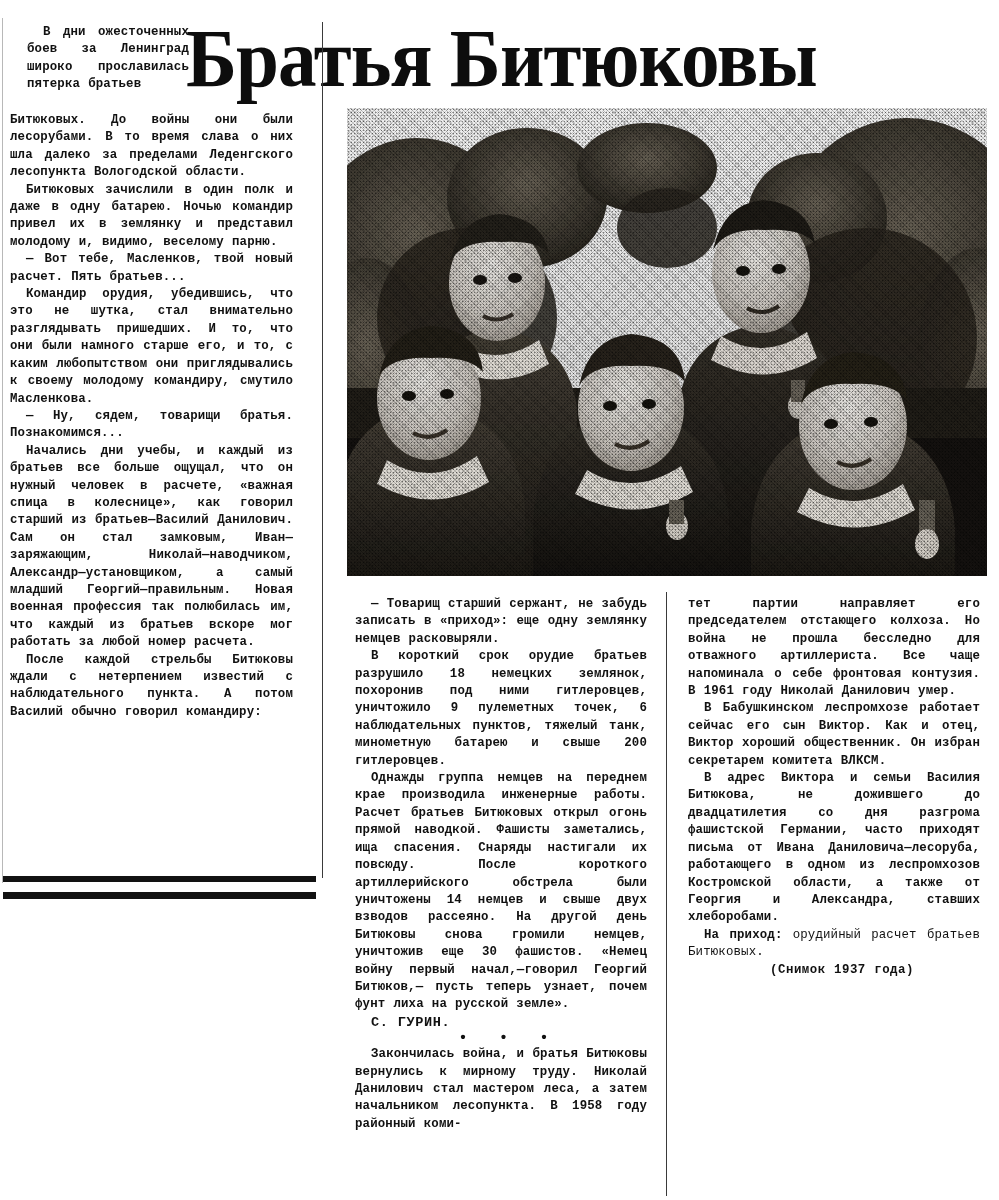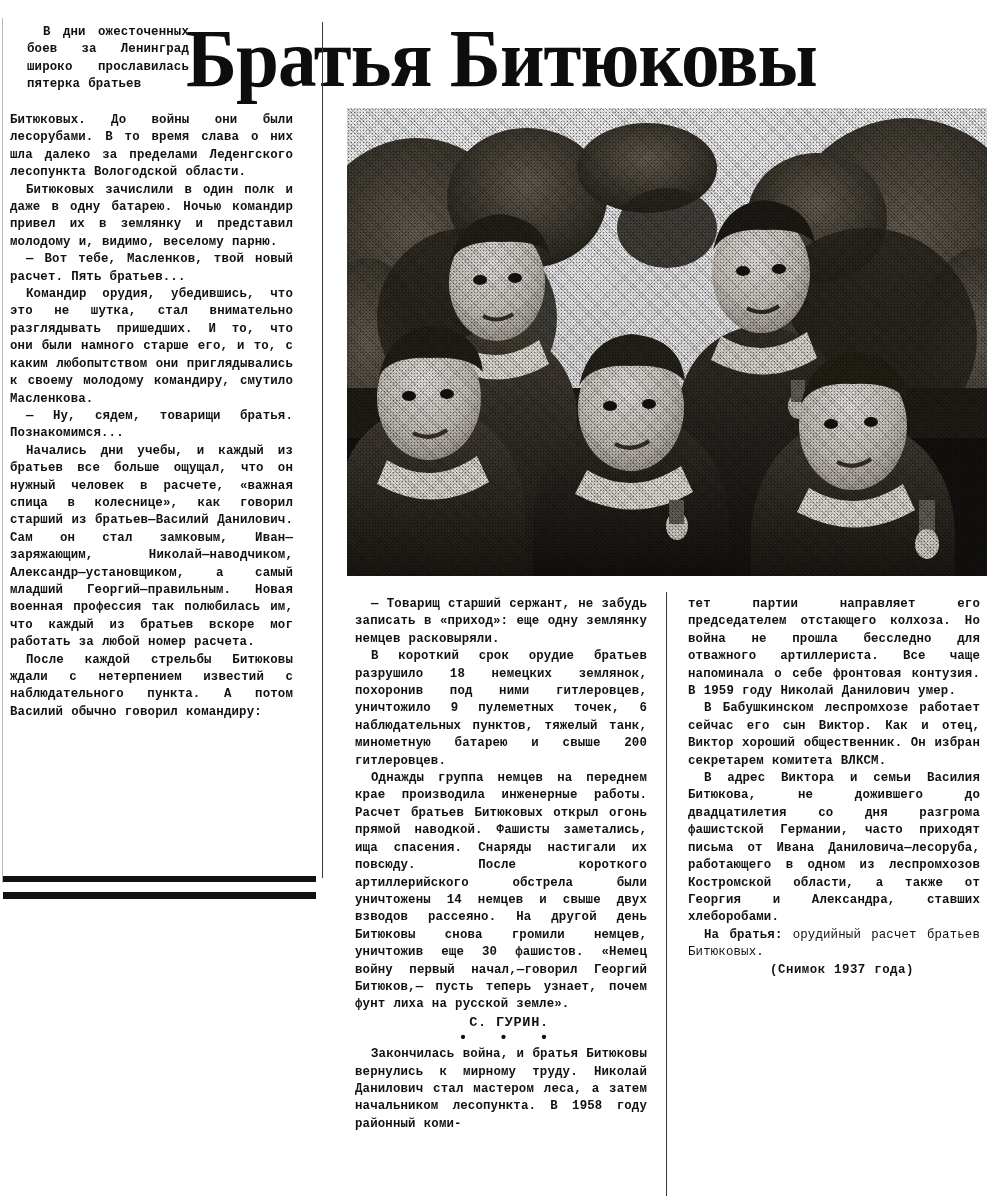--- a/index.html
+++ b/index.html
@@ -94,21 +94,21 @@
     left:10px;top:104px;width:283px;
   }
   #col-mid{
     left:355px;top:588px;width:292px;
   }
   #col-right{
     left:688px;top:588px;width:292px;
   }
 
   .sign{
-    text-align:center;
+    text-align:left;
     font-weight:700;
     font-size:13.6px;
     letter-spacing:.6px;
     margin-top:15px;
     text-indent:0;
   }
   .dots{
     text-align:center;
     margin-top:13px;
     margin-bottom:8px;
@@ -271,20 +271,20 @@
   <div class="col" id="col-mid">
     <p>— Товарищ старший сержант, не забудь записать в «приход»: еще одну землянку немцев расковыряли.</p>
     <p>В короткий срок орудие братьев разрушило 18 немецких землянок, похоронив под ними гитлеровцев, уничтожило 9 пулеметных точек, 6 наблюдательных пунктов, тяжелый танк, минометную батарею и свыше 200 гитлеровцев.</p>
     <p>Однажды группа немцев на переднем крае производила инженерные работы. Расчет братьев Битюковых открыл огонь прямой наводкой. Фашисты заметались, ища спасения. Снаряды настигали их повсюду. После короткого артиллерийского обстрела были уничтожены 14 немцев и свыше двух взводов рассеяно. На другой день Битюковы снова громили немцев, уничтожив еще 30 фашистов. «Немец войну первый начал,—говорил Георгий Битюков,— пусть теперь узнает, почем фунт лиха на русской земле».</p>
     <p class="sign">С. ГУРИН.</p>
     <p class="dots">• • •</p>
     <p>Закончилась война, и братья Битюковы вернулись к мирному труду. Николай Данилович стал мастером леса, а затем начальником лесопункта. В 1958 году районный коми-</p>
   </div>
 
   <div class="col" id="col-right">
-    <p class="noind">тет партии направляет его председателем отстающего колхоза. Но война не прошла бесследно для отважного артиллериста. Все чаще напоминала о себе фронтовая контузия. В 1959 году Николай Данилович умер.</p>
+    <p class="noind">тет партии направляет его председателем отстающего колхоза. Но война не прошла бесследно для отважного артиллериста. Все чаще напоминала о себе фронтовая контузия. В 1961 году Николай Данилович умер.</p>
     <p>В Бабушкинском леспромхозе работает сейчас его сын Виктор. Как и отец, Виктор хороший общественник. Он избран секретарем комитета ВЛКСМ.</p>
     <p>В адрес Виктора и семьи Василия Битюкова, не дожившего до двадцатилетия со дня разгрома фашистской Германии, часто приходят письма от Ивана Даниловича—лесоруба, работающего в одном из леспромхозов Костромской области, а также от Георгия и Александра, ставших хлеборобами.</p>
-    <p class="caption"><span class="caption-lead">На братья:</span><span class="caption-body"> орудийный расчет братьев Битюковых.</span></p>
+    <p class="caption"><span class="caption-lead">На приход:</span><span class="caption-body"> орудийный расчет братьев Битюковых.</span></p>
     <p class="photo-date">(Снимок 1937 года)</p>
   </div>
 
 </div>
 
 </body></html>

